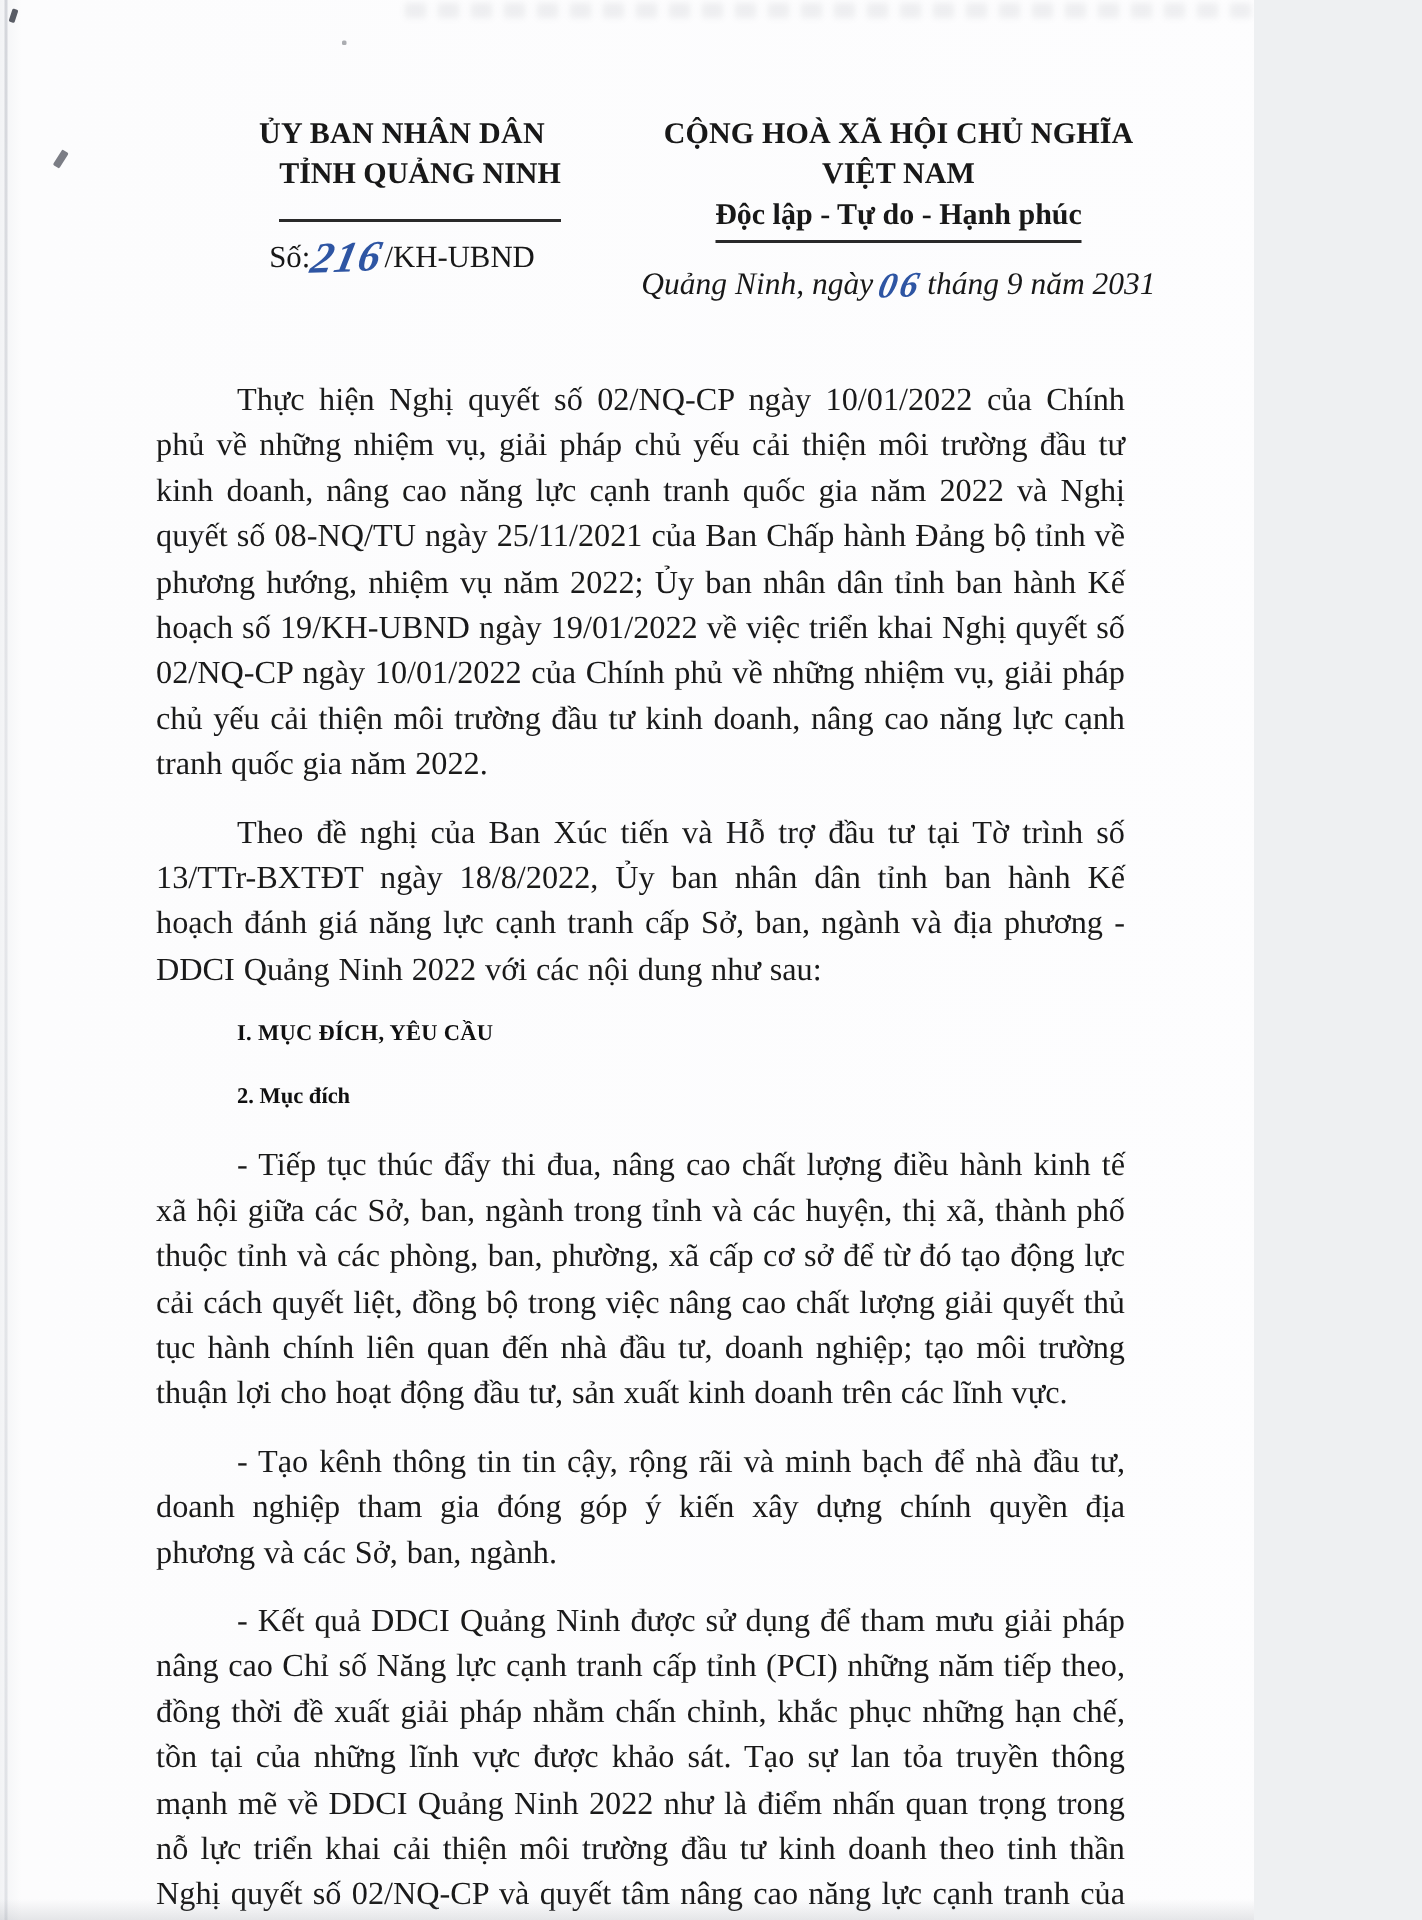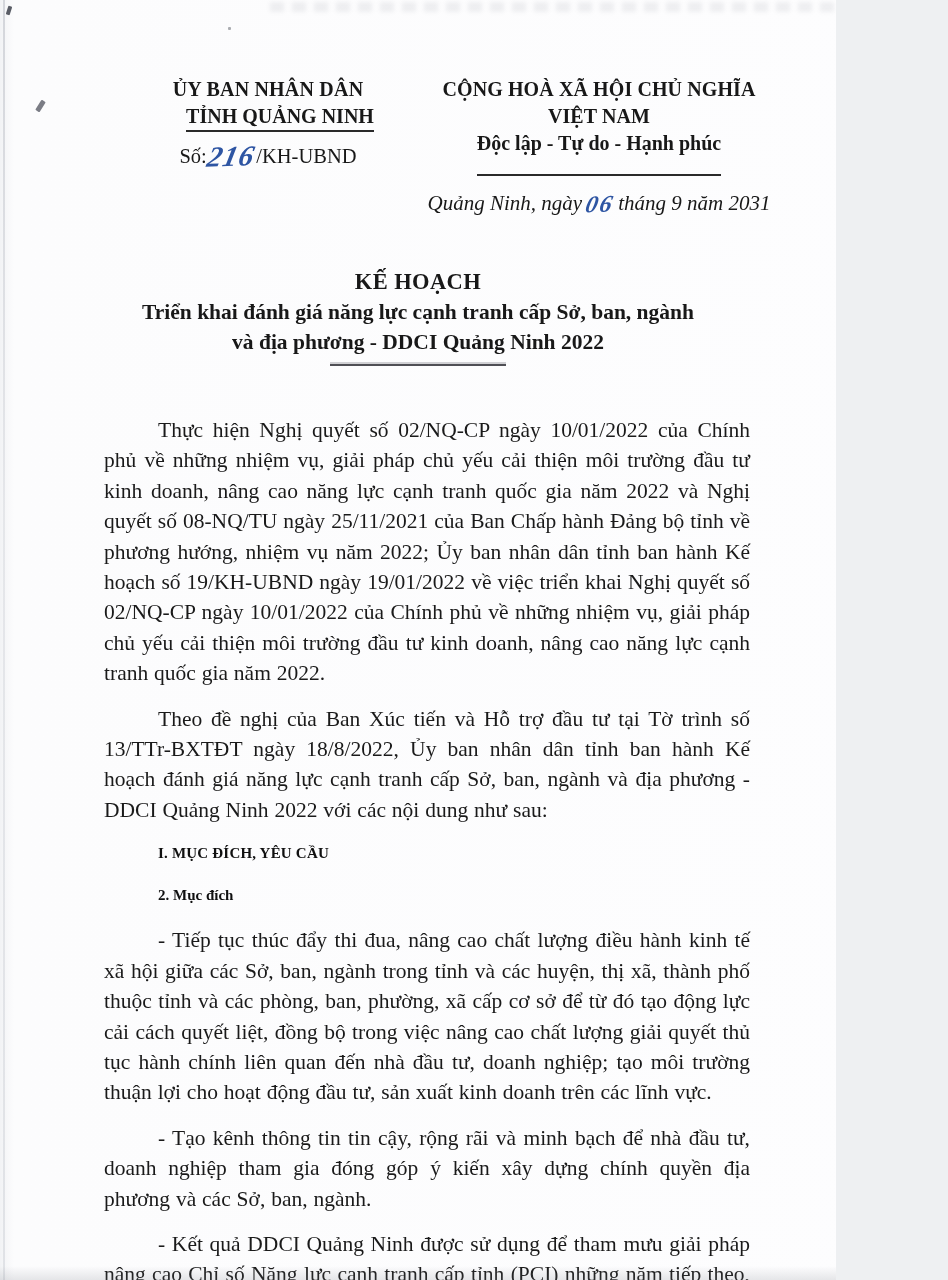--- a/index.html
+++ b/index.html
@@ -38,27 +38,27 @@
   .speck.s3 { left: 228px; top: 27px; width: 3px; height: 3px; opacity: .5; }
 
   
   .header { display: flex; padding-top: 76px; }
   .header-left { width: 300px; margin-left: 118px; text-align: center; }
   .header-right { width: 430px; margin-left: 0; text-align: center; flex: 1; padding-right: 56px; }
   .org-line1 { font-weight: bold; font-size: 20px; line-height: 27px; letter-spacing: .2px; }
   .org-line2 { font-size: 20px; line-height: 27px; }
   .org-line2 > span {
     font-weight: bold; display: inline-block;
-    border-bottom: 2px solid #2a2a2a; padding-bottom: 0; margin-left: 24px;
+    border-bottom: 2px solid #2a2a2a; padding-bottom: 16px; margin-left: 24px;
   }
   .nat-line1 { font-weight: bold; font-size: 20px; line-height: 27px; letter-spacing: .1px; }
   .nat-line2 { font-size: 20px; line-height: 27px; }
   .nat-line2 > span {
     font-weight: bold; display: inline-block;
-    border-bottom: 2px solid #2a2a2a; padding-bottom: 17px;
+    border-bottom: 2px solid #2a2a2a; padding-bottom: 3px;
   }
   .doc-number { margin-top: 13px; font-size: 20.5px; white-space: nowrap; }
   .date-line { margin-top: 15px; font-style: italic; font-size: 21px; white-space: nowrap; }
   .handwriting {
     display: inline-block;
     color: #2e55a3;
     font-style: italic; font-weight: bold;
     transform: skewX(-14deg) rotate(-2deg);
   }
   .hw-number { font-size: 29px; margin: 0 2px 0 1px; letter-spacing: 1px; line-height: 20px; vertical-align: -3px; }
@@ -113,26 +113,20 @@
       <div class="nat-line1">CỘNG HOÀ XÃ HỘI CHỦ NGHĨA VIỆT NAM</div>
       <div class="nat-line2">
         <span>Độc lập - Tự do - Hạnh phúc</span>
       </div>
       <div class="date-line">
         <span>Quảng Ninh, ngày</span><span class="handwriting hw-day">06</span><span>tháng 9 năm 2031</span>
       </div>
     </div>
   </div>
 
-  <div class="title-block">
-    <div class="title-main">KẾ HOẠCH</div>
-    <div class="title-sub">Triển khai đánh giá năng lực cạnh tranh cấp Sở, ban, ngành</div>
-    <div class="title-sub">và địa phương - DDCI Quảng Ninh 2022</div>
-    <div class="title-rule"></div>
-  </div>
 
   <div class="body-text">
     <p>Thực hiện Nghị quyết số 02/NQ-CP ngày 10/01/2022 của Chính phủ về những nhiệm vụ, giải pháp chủ yếu cải thiện môi trường đầu tư kinh doanh, nâng cao năng lực cạnh tranh quốc gia năm 2022 và Nghị quyết số 08-NQ/TU ngày 25/11/2021 của Ban Chấp hành Đảng bộ tỉnh về phương hướng, nhiệm vụ năm 2022; Ủy ban nhân dân tỉnh ban hành Kế hoạch số 19/KH-UBND ngày 19/01/2022 về việc triển khai Nghị quyết số 02/NQ-CP ngày 10/01/2022 của Chính phủ về những nhiệm vụ, giải pháp chủ yếu cải thiện môi trường đầu tư kinh doanh, nâng cao năng lực cạnh tranh quốc gia năm 2022.</p>
     <p>Theo đề nghị của Ban Xúc tiến và Hỗ trợ đầu tư tại Tờ trình số 13/TTr-BXTĐT ngày 18/8/2022, Ủy ban nhân dân tỉnh ban hành Kế hoạch đánh giá năng lực cạnh tranh cấp Sở, ban, ngành và địa phương - DDCI Quảng Ninh 2022 với các nội dung như sau:</p>
     <div class="heading level1">I. MỤC ĐÍCH, YÊU CẦU</div>
     <div class="heading">2. Mục đích</div>
     <p>- Tiếp tục thúc đẩy thi đua, nâng cao chất lượng điều hành kinh tế xã hội giữa các Sở, ban, ngành trong tỉnh và các huyện, thị xã, thành phố thuộc tỉnh và các phòng, ban, phường, xã cấp cơ sở để từ đó tạo động lực cải cách quyết liệt, đồng bộ trong việc nâng cao chất lượng giải quyết thủ tục hành chính liên quan đến nhà đầu tư, doanh nghiệp; tạo môi trường thuận lợi cho hoạt động đầu tư, sản xuất kinh doanh trên các lĩnh vực.</p>
     <p>- Tạo kênh thông tin tin cậy, rộng rãi và minh bạch để nhà đầu tư, doanh nghiệp tham gia đóng góp ý kiến xây dựng chính quyền địa phương và các Sở, ban, ngành.</p>
     <p>- Kết quả DDCI Quảng Ninh được sử dụng để tham mưu giải pháp nâng cao Chỉ số Năng lực cạnh tranh cấp tỉnh (PCI) những năm tiếp theo, đồng thời đề xuất giải pháp nhằm chấn chỉnh, khắc phục những hạn chế, tồn tại của những lĩnh vực được khảo sát. Tạo sự lan tỏa truyền thông mạnh mẽ về DDCI Quảng Ninh 2022 như là điểm nhấn quan trọng trong nỗ lực triển khai cải thiện môi trường đầu tư kinh doanh theo tinh thần Nghị quyết số 02/NQ-CP và quyết tâm nâng cao năng lực cạnh tranh của tỉnh theo PCI quốc gia.</p>
   </div>

